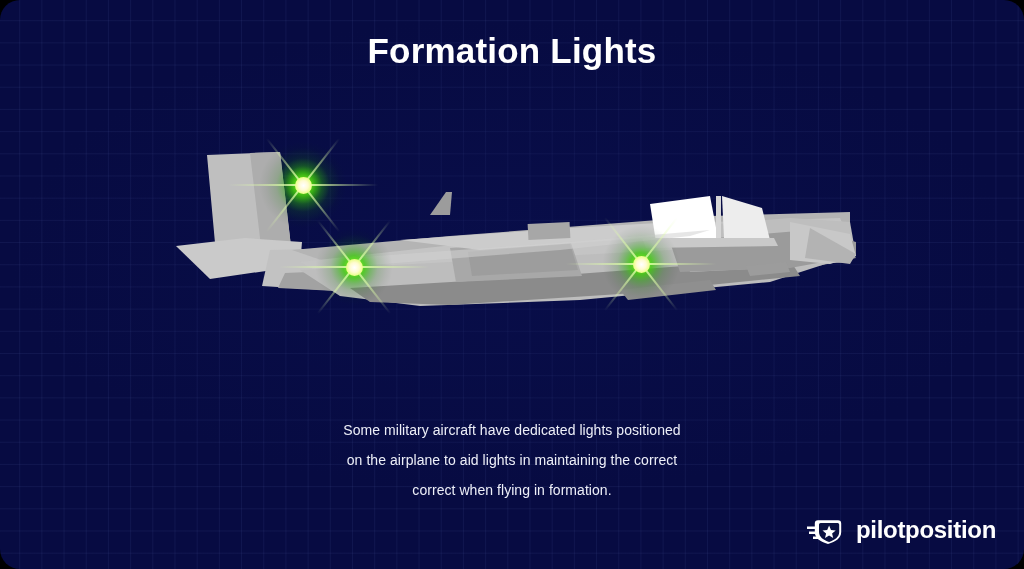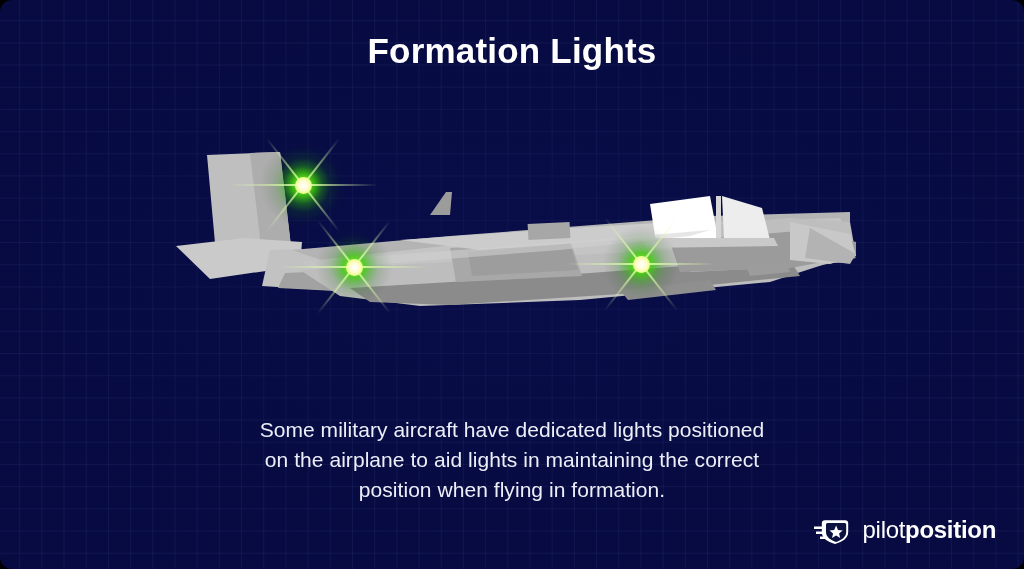--- a/index.html
+++ b/index.html
@@ -1,21 +1,21 @@
 <!DOCTYPE html>
 <html><head>
 <meta charset="utf-8">
 <style>
   html,body{margin:0;padding:0;background:#000;}
   body{width:1024px;height:569px;overflow:hidden;font-family:"Liberation Sans",sans-serif;}
 
   #card{
     position:absolute;left:0;top:0;width:1024px;height:569px;
     background:#070B42;
-    border-radius:12px;
+    border-radius:20px;
     overflow:hidden;
   }
   #grid{
     position:absolute;inset:0;
     background-image:
       linear-gradient(to right, rgba(120,140,220,.085) 1px, transparent 1px),
       linear-gradient(to bottom, rgba(120,140,220,.085) 1px, transparent 1px);
     background-size:22.2px 22.2px;
     background-position:-3px -2px;
     pointer-events:none;
@@ -33,21 +33,21 @@
     font-size:35px;
     font-weight:bold;
     letter-spacing:.2px;
   }
 
   #caption{
     position:absolute;left:50%;transform:translateX(-50%);
     top:415px;width:700px;
     text-align:center;
     color:#EDEFF8;
-    font-size:21px;
+    font-size:14px;
     line-height:30px;
     letter-spacing:.05px;
   }
 
   
   #plane{position:absolute;left:150px;top:130px;width:730px;height:200px;}
   #plane svg{display:block;width:730px;height:200px;overflow:visible;}
 
   
   .light{position:absolute;width:160px;height:160px;margin:-80px 0 0 -80px;pointer-events:none;}
@@ -80,21 +80,21 @@
   #light-wingroot{left:354px;top:267px;}
   #light-intake{left:641px;top:264px;}
   #light-tail .halo{transform:scale(.70);}
   #light-wingroot .halo{transform:scale(.62);}
   #light-intake .halo{transform:scale(.62);}
 
   
   #logo{position:absolute;right:28px;bottom:25px;display:flex;align-items:center;gap:9px;}
   #logo-mark{width:40px;height:27px;flex:none;}
   #logo-text{color:#ffffff;font-size:24px;font-weight:bold;letter-spacing:-.3px;white-space:nowrap;}
-  #logo-text .thin{font-weight:normal;}
+  #logo-text .thin{font-weight:bold;}
 </style>
 </head>
 <body>
 
 <div id="card">
 
   <div id="grid"></div>
   <div id="vignette"></div>
 
   <div id="title">Formation Lights</div>
@@ -166,21 +166,21 @@
     <div class="halo"></div>
     <div class="ray h"></div>
     <div class="ray d1"></div>
     <div class="ray d2"></div>
     <div class="core"></div>
   </div>
 
   <div id="caption">
     <div>Some military aircraft have dedicated lights positioned</div>
     <div>on the airplane to aid lights in maintaining the correct</div>
-    <div>position when flying in formation.</div>
+    <div>correct when flying in formation.</div>
   </div>
 
   <div id="logo">
     <span id="logo-mark">
       <svg viewBox="0 0 40 27" xmlns="http://www.w3.org/2000/svg">
         <path d="M0 9.5 H14 V12 H0 Z" fill="#ffffff"></path>
         <path d="M2 14.5 H14 V17 H2 Z" fill="#ffffff"></path>
         <path d="M6 19.5 H15 V22 H6 Z" fill="#ffffff"></path>
         <path d="M11 3.2 h20 a3.2 3.2 0 0 1 3.2 3.2 v8.5 c0 6.1 -5.4 9.6 -13.2 12.0
                  c-7.8 -2.4 -13.2 -5.9 -13.2 -12.0 v-8.5 a3.2 3.2 0 0 1 3.2 -3.2 z" fill="#ffffff"></path>

